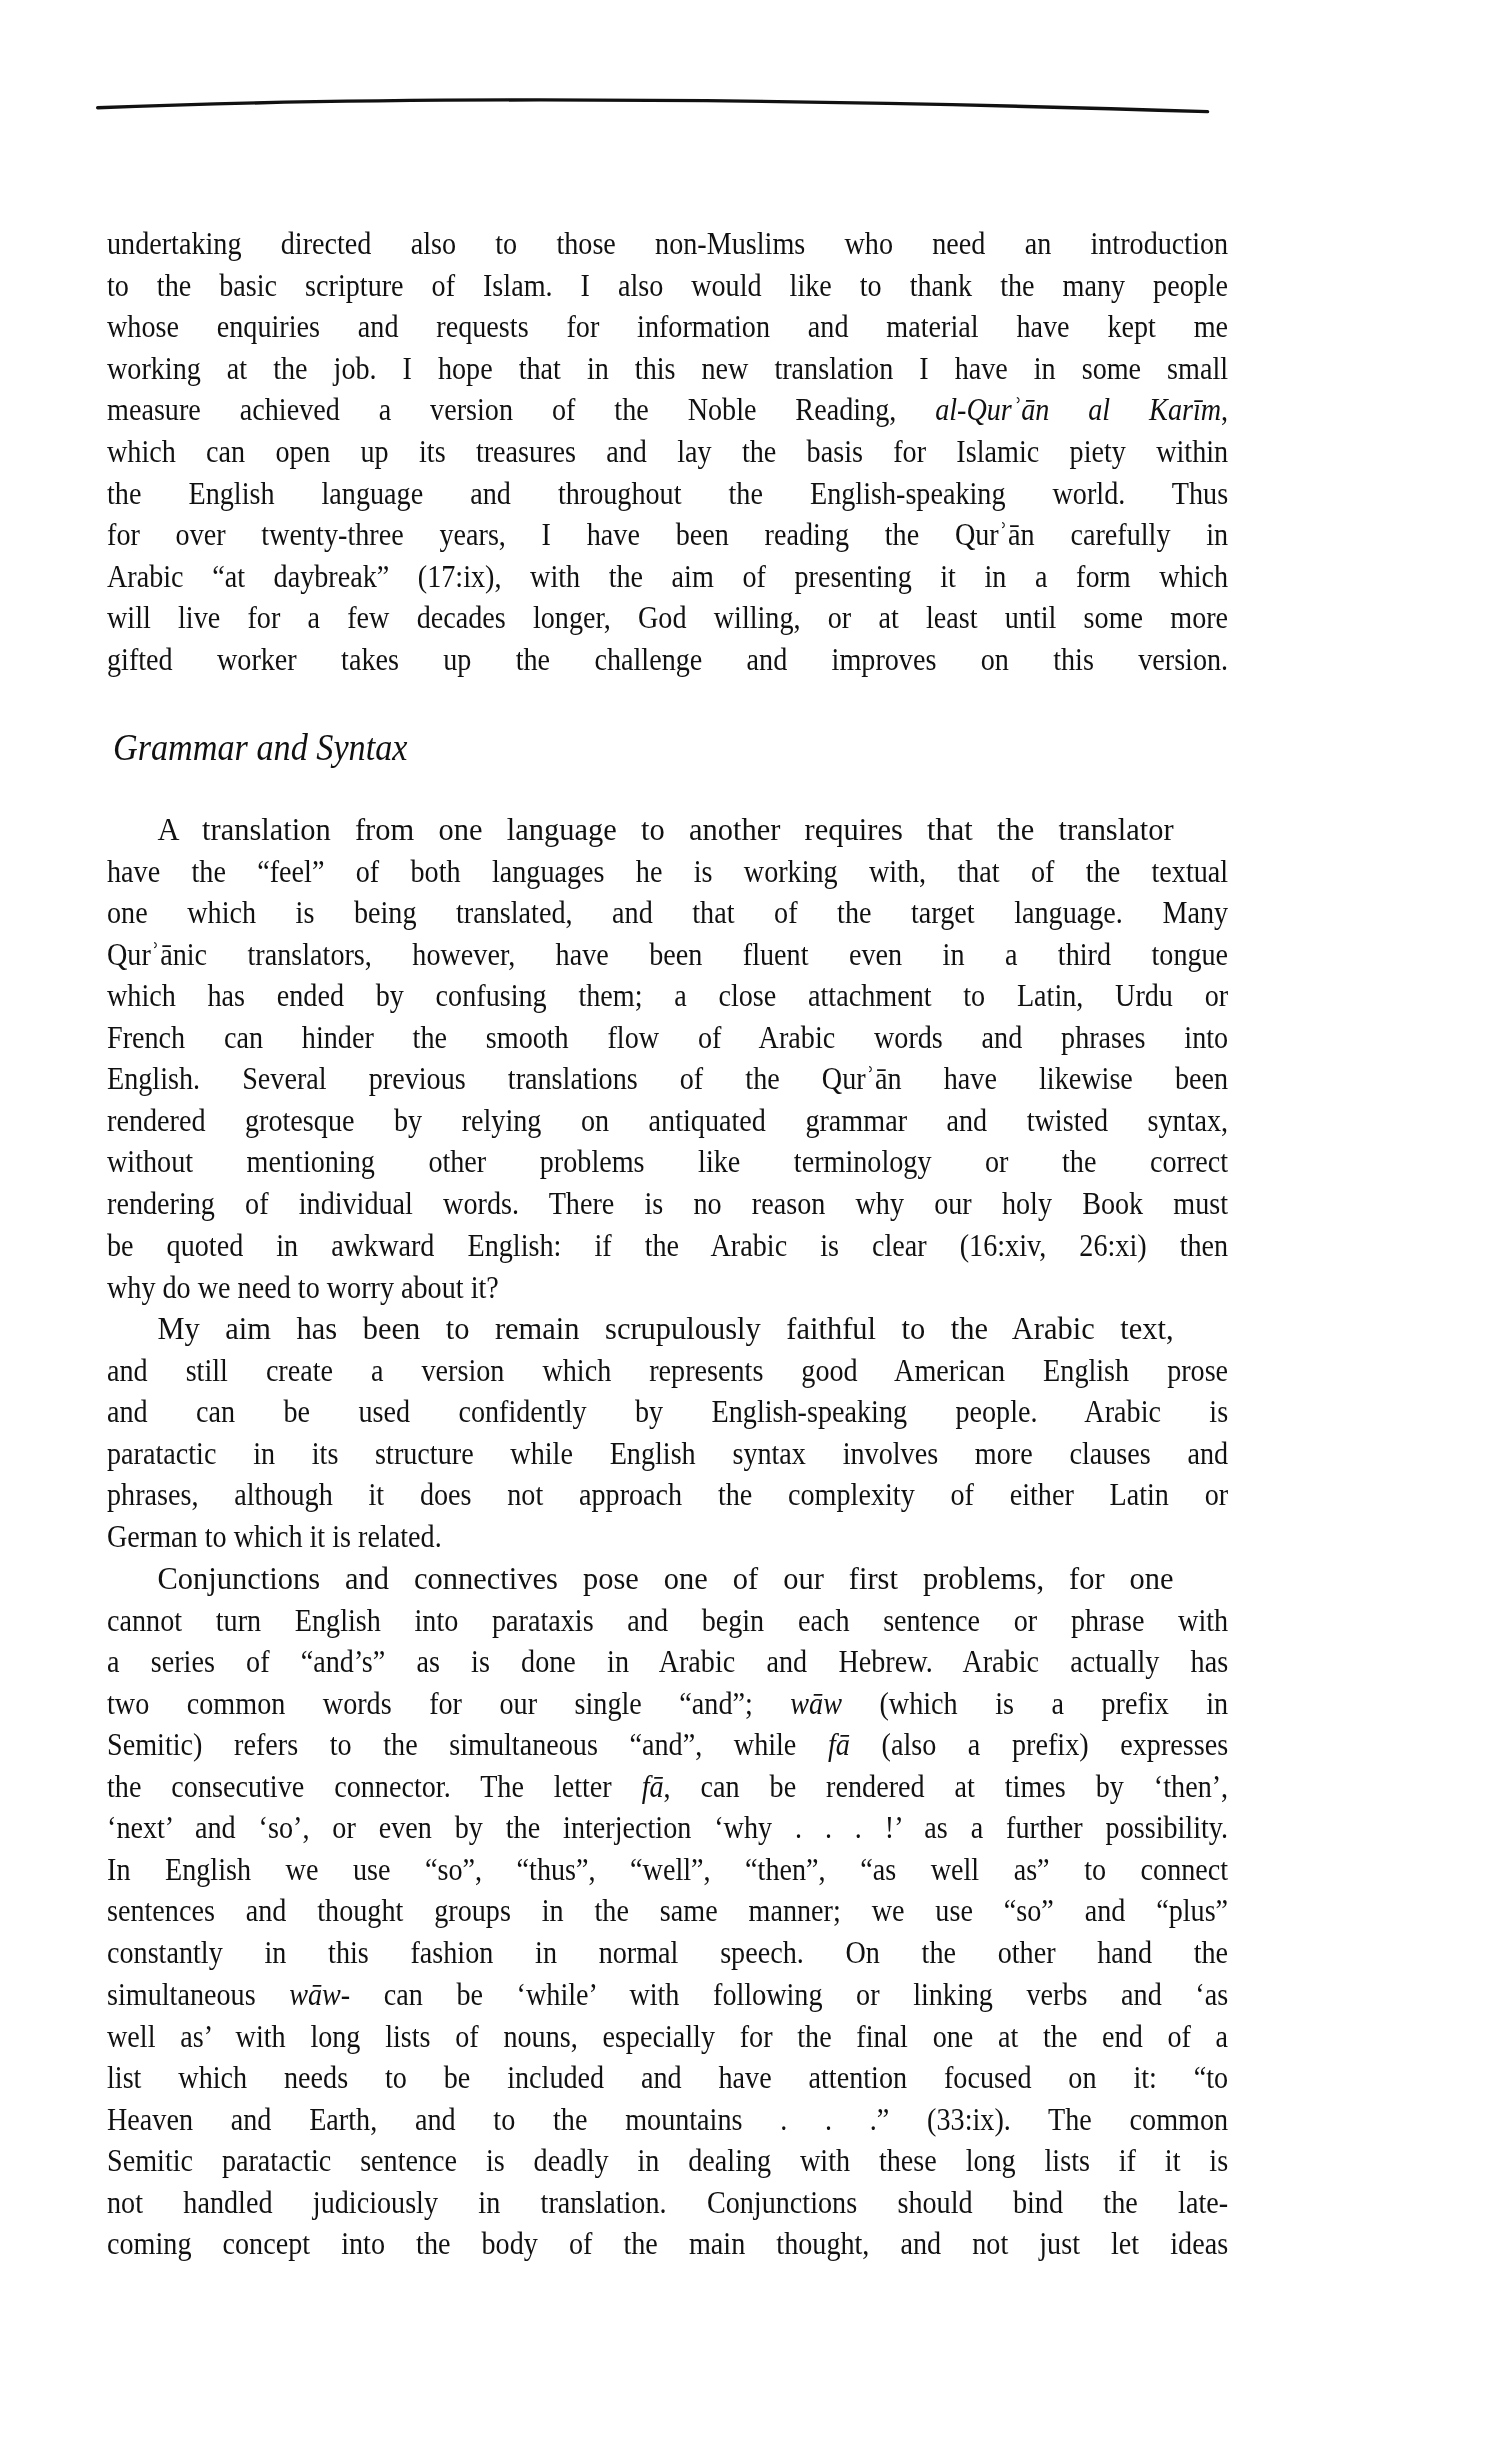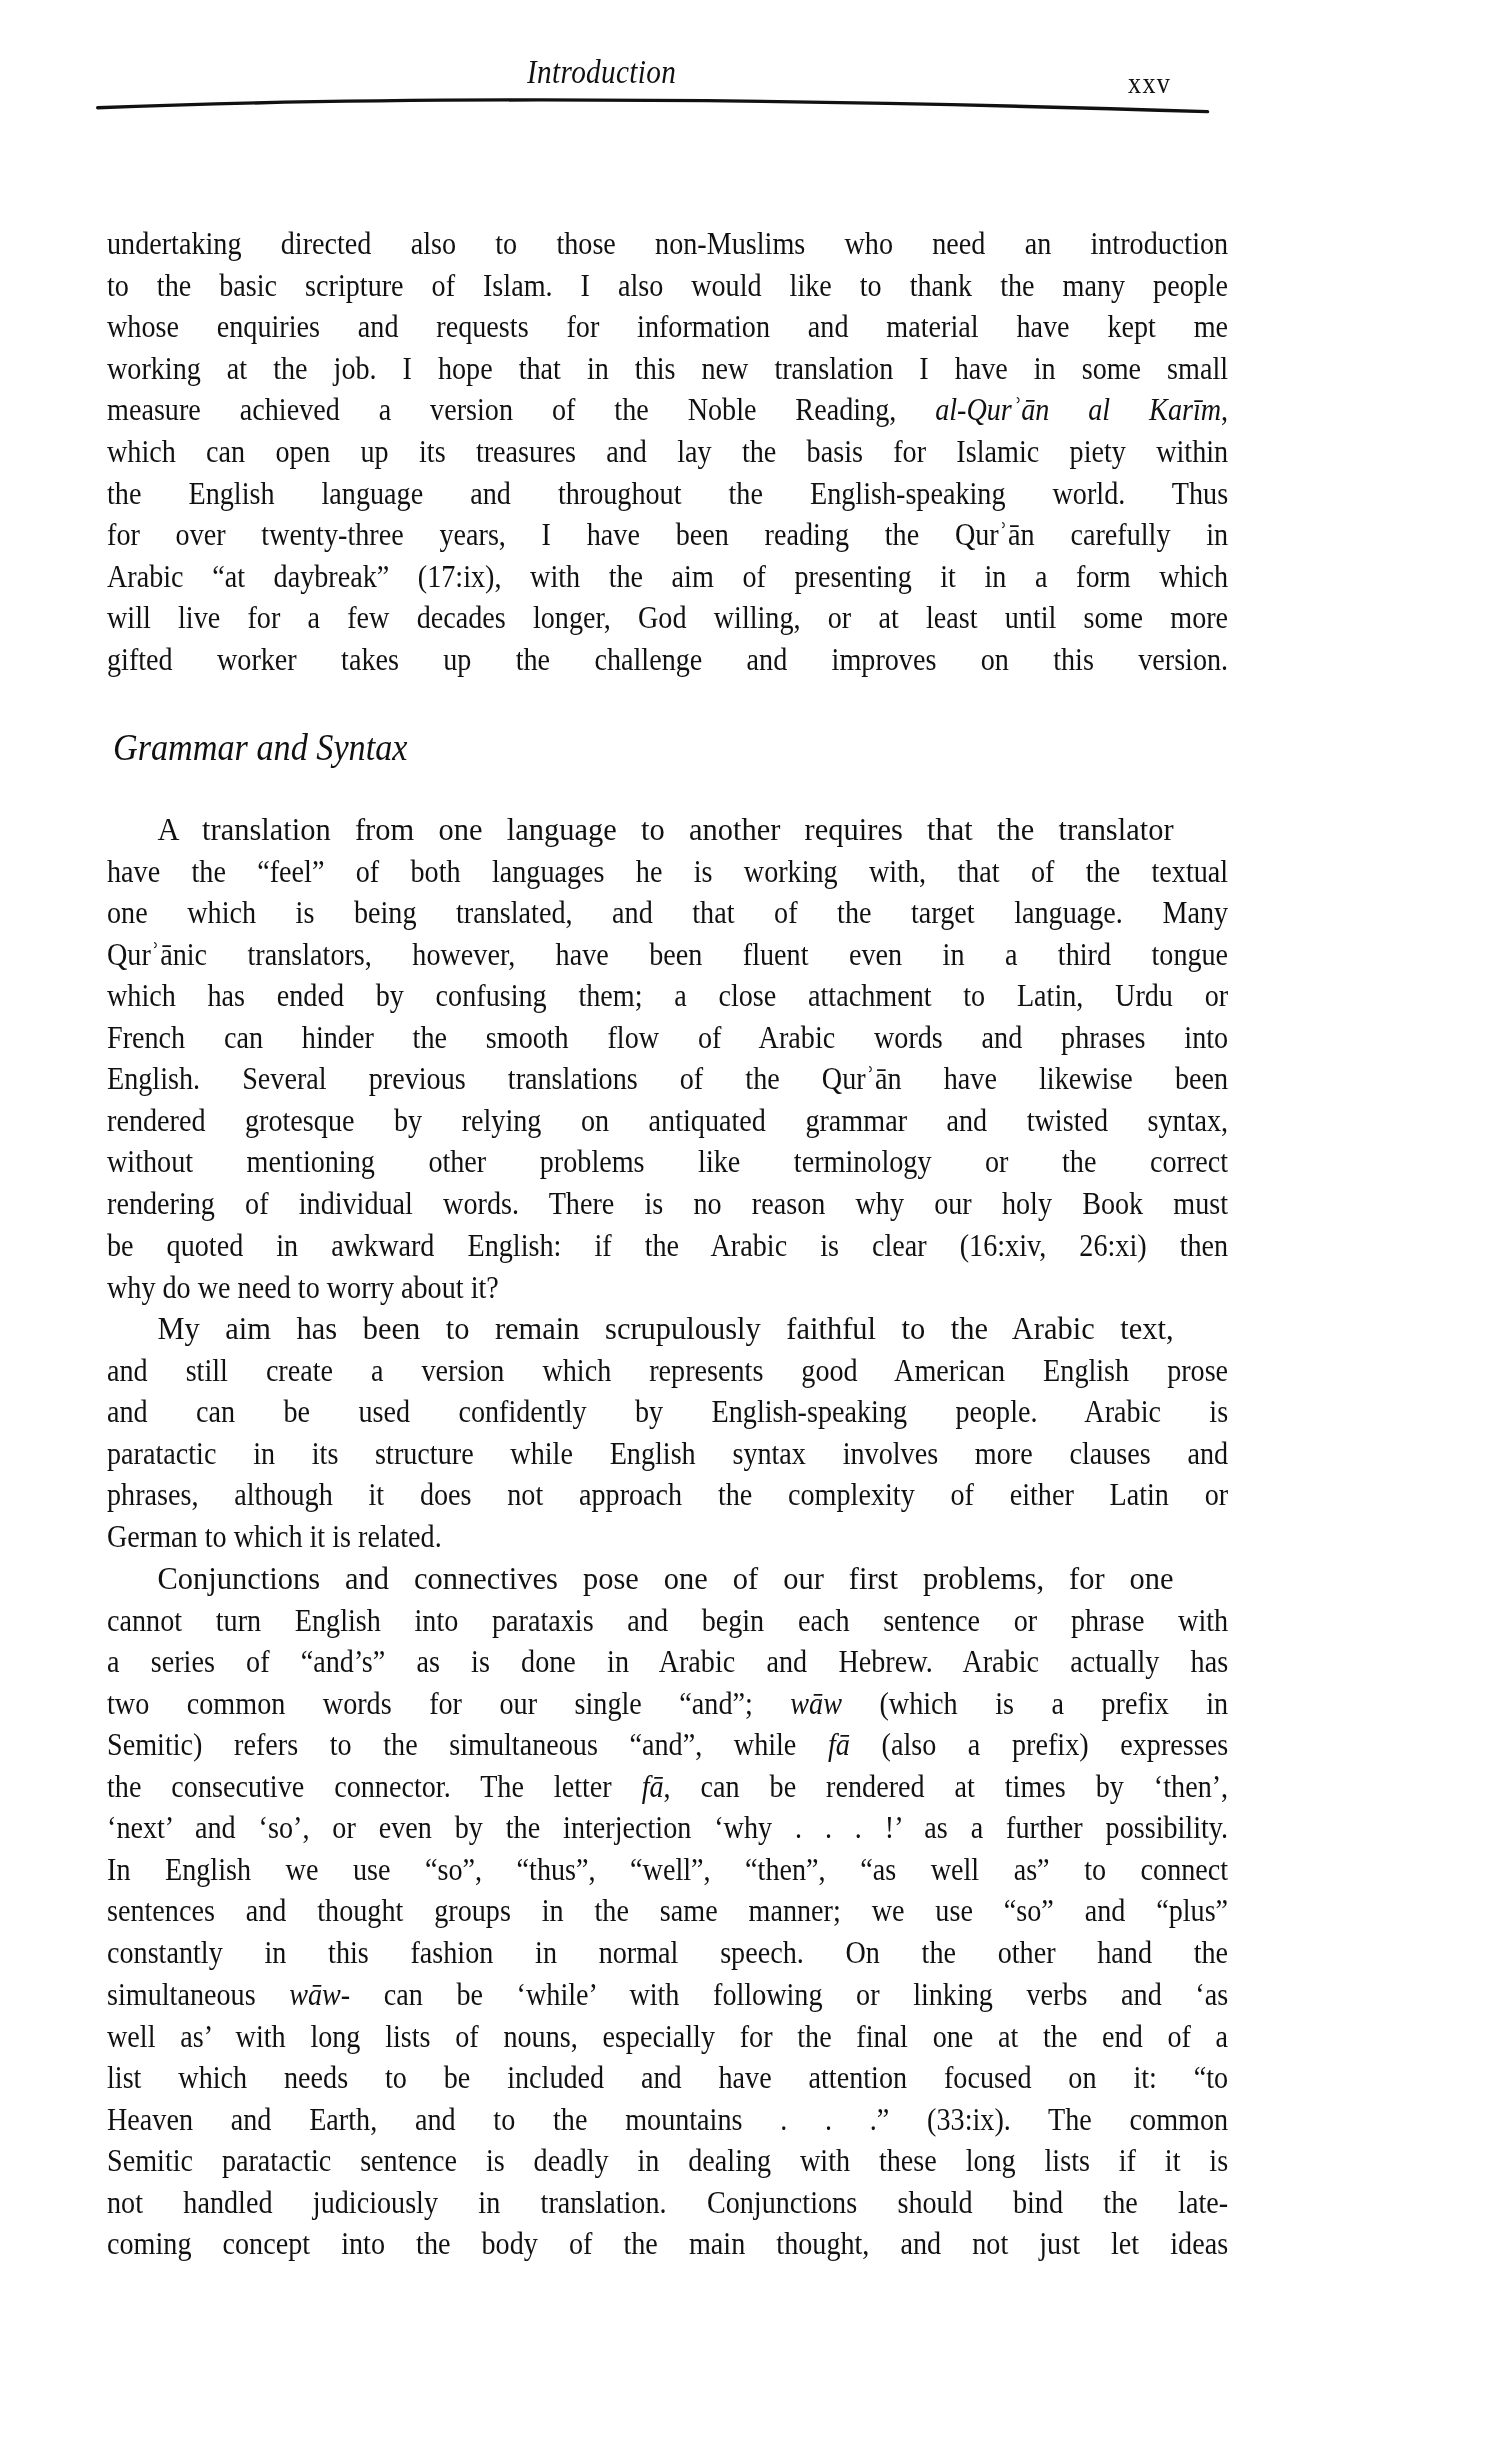--- a/index.html
+++ b/index.html
@@ -85,24 +85,20 @@
     font-size: 38px;
     transform: scaleX(0.9);
     transform-origin: left top;
   }
 </style>
 </head>
 <body>
 
 <div class="page">
 
-  <div class="running-head">
-    <span class="title">Introduction</span>
-    <span class="folio">xxv</span>
-  </div>
 
   <svg class="head-rule" width="1506" height="153" viewBox="0 0 1973 200">
     <path d="M128,141 Q700,118 1582,146" stroke="#111" stroke-width="4.5" fill="none" stroke-linecap="round"></path>
   </svg>
 
   <div class="text-block" style="top:0;">
     <div class="line" style="top: 223px; transform: scaleX(0.88); width: 1274px;">undertaking directed also to those non-Muslims who need an introduction</div>
     <div class="line" style="top: 265px; transform: scaleX(0.88); width: 1274px;">to the basic scripture of Islam. I also would like to thank the many people</div>
     <div class="line" style="top: 306px; transform: scaleX(0.88); width: 1274px;">whose enquiries and requests for information and material have kept me</div>
     <div class="line" style="top: 348px; transform: scaleX(0.88); width: 1274px;">working at the job. I hope that in this new translation I have in some small</div>

